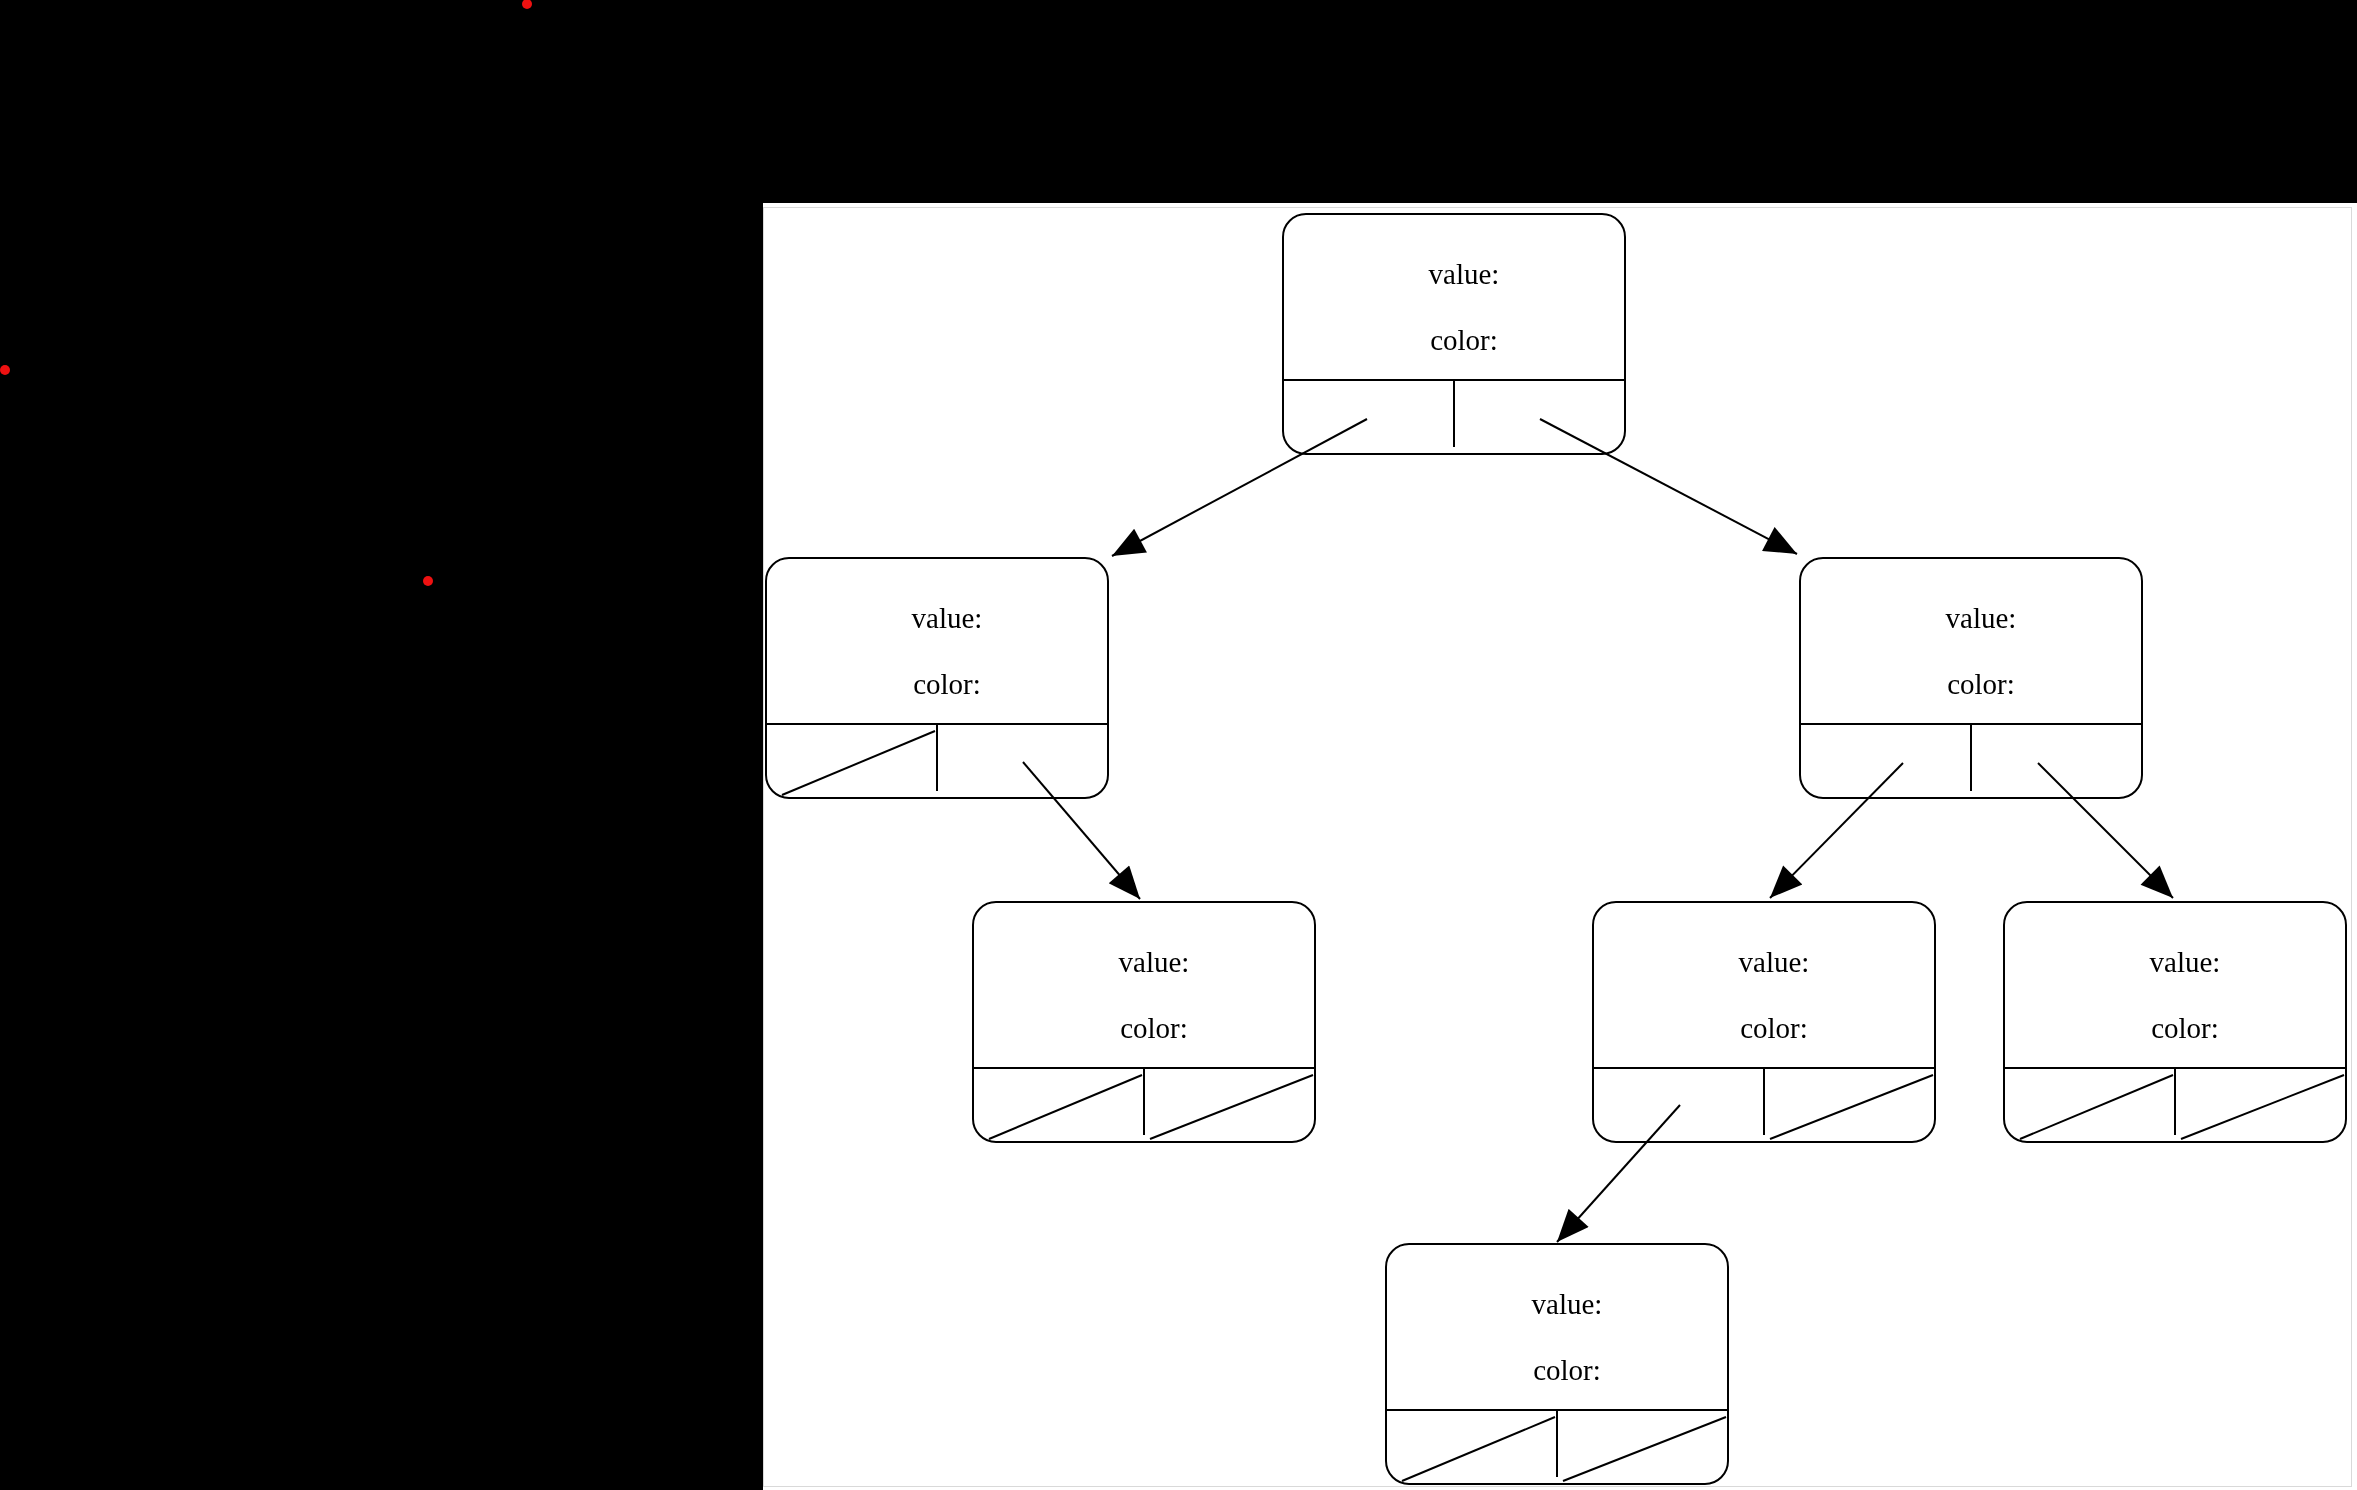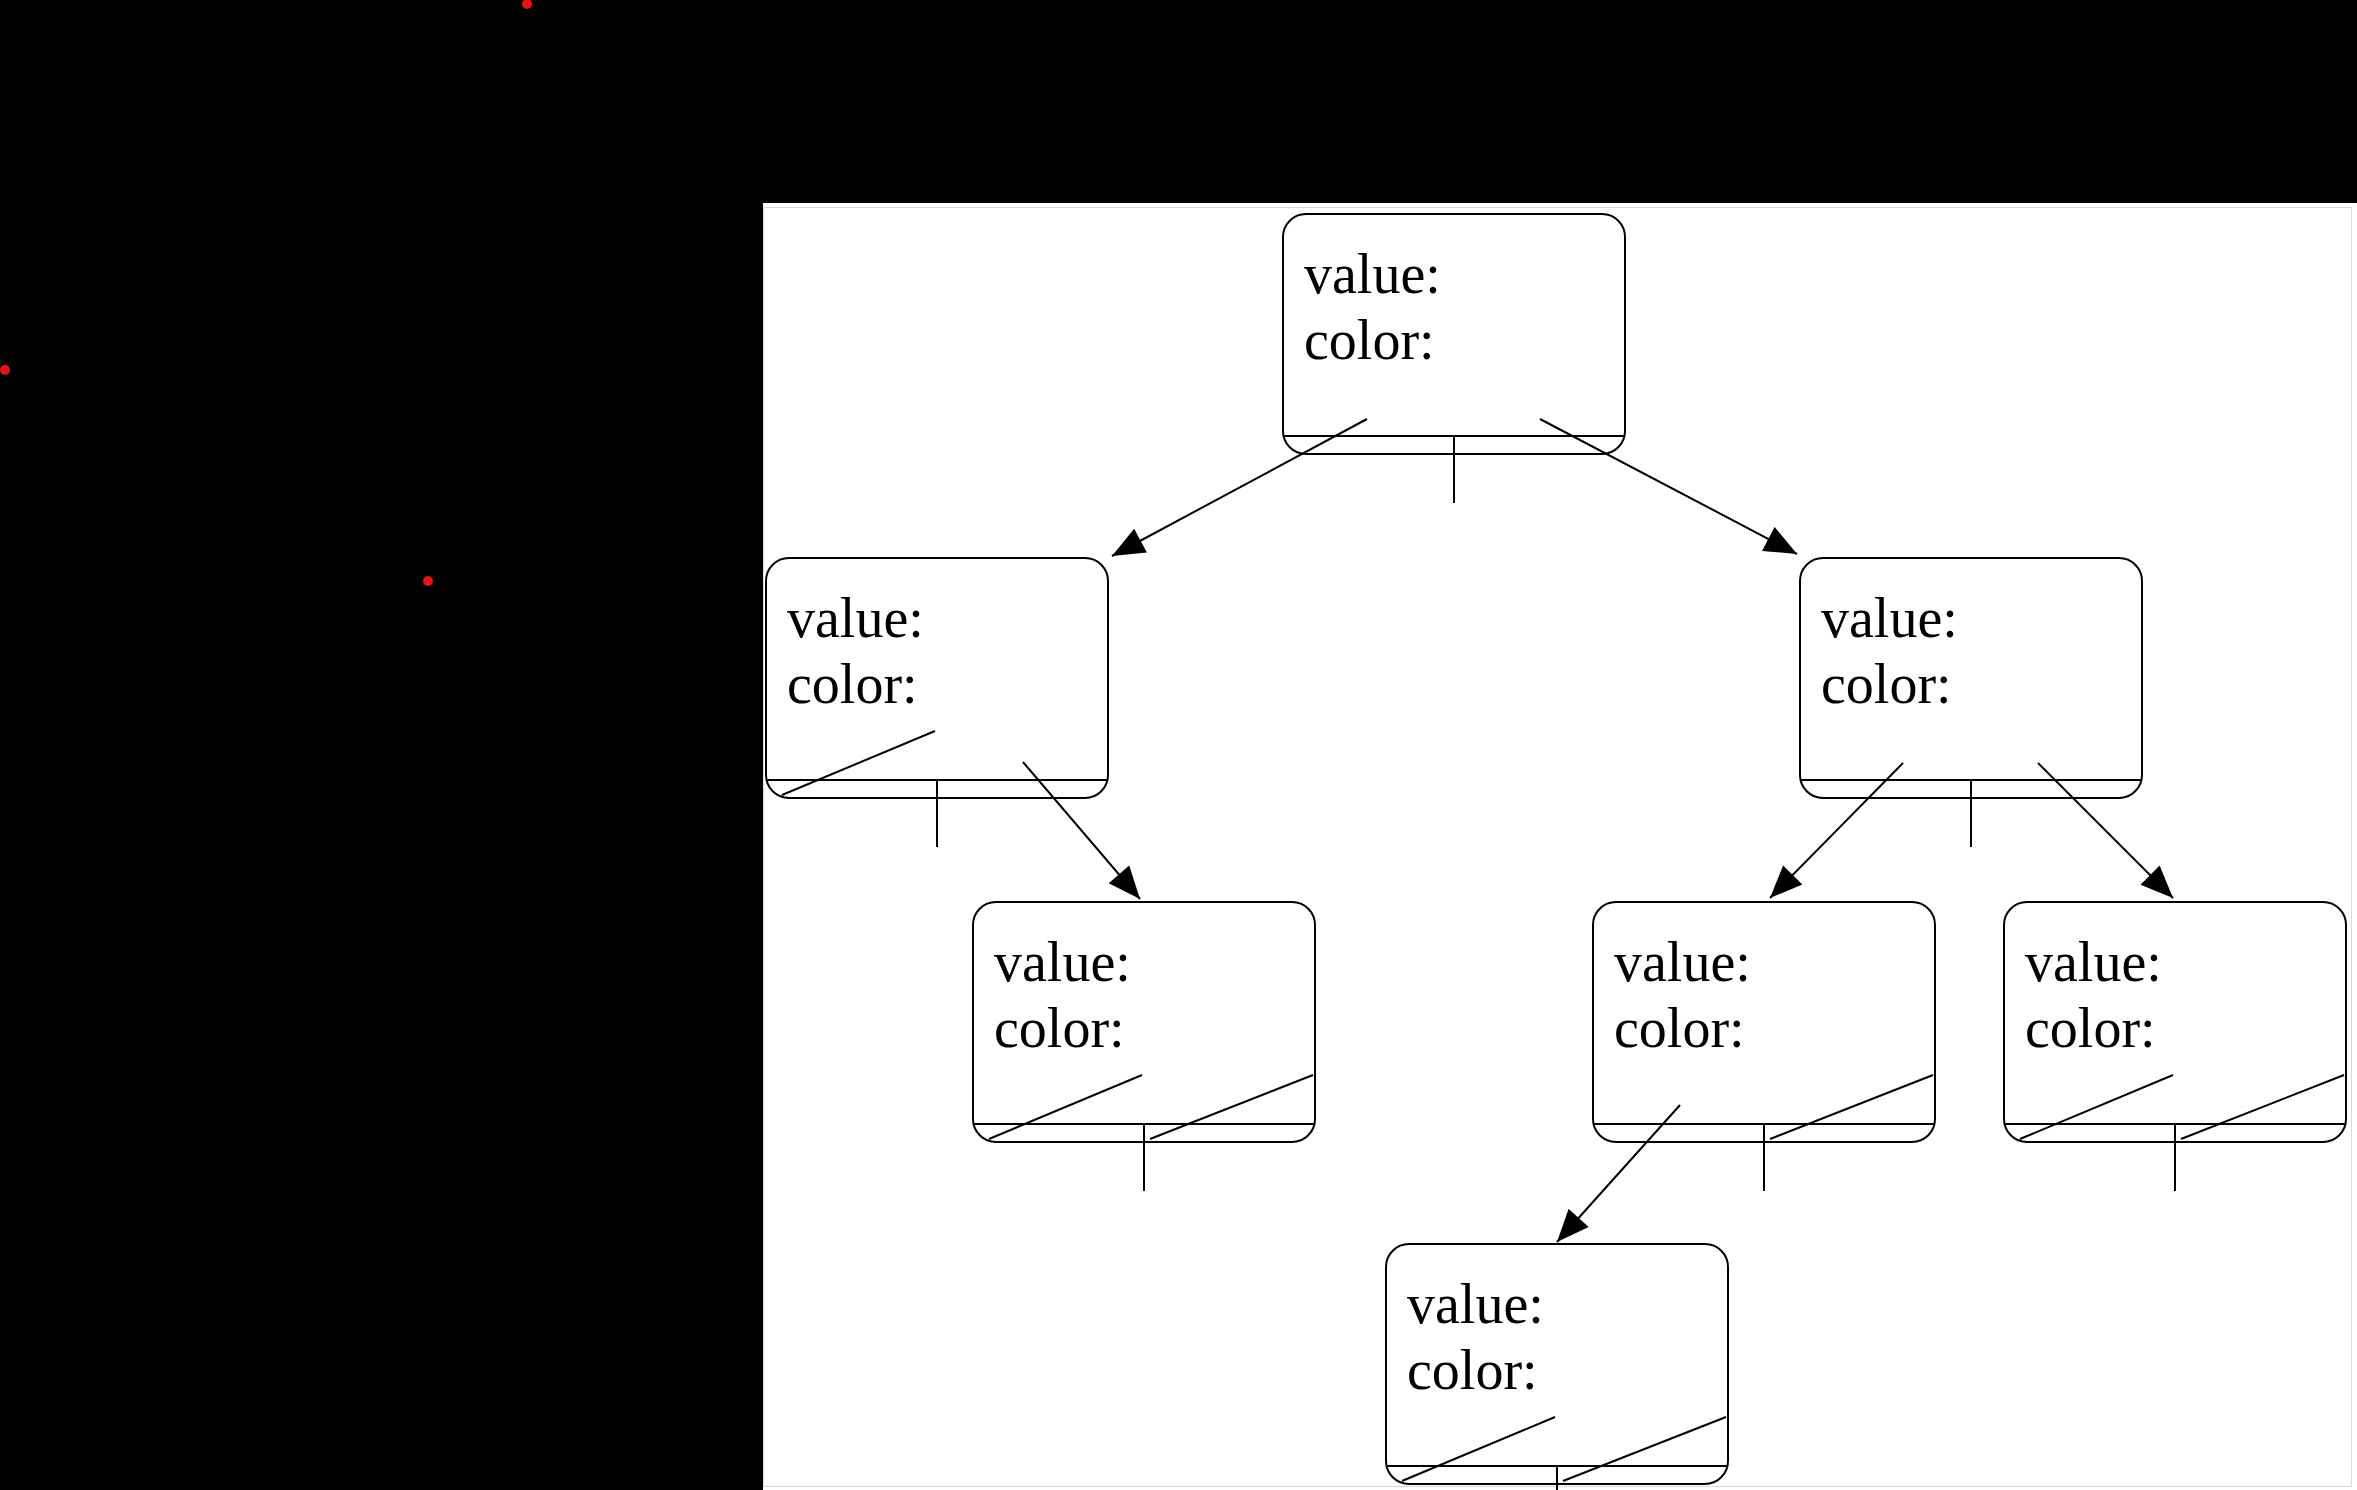--- a/index.html
+++ b/index.html
@@ -14,25 +14,26 @@
   .node{
     position:absolute;
     box-sizing:border-box;
     border:2px solid #000;
     border-radius:24px;
     background:#fff;
     z-index:2;
   }
   .node-body{
     box-sizing:border-box;
-    height:220px;
+    height:164px;
     padding:26px 0 0 20px;
-    font-size:56px;
+    font-size:29px;
     line-height:66px;
     color:#000;
+    text-align:center;
   }
   .node-field{display:block;}
   .node-pointers{
     display:flex;
     height:68px;
     box-sizing:border-box;
     border-top:2px solid #000;
   }
   .ptr-cell{flex:1;}
   .ptr-cell.left{border-right:2px solid #000;}

